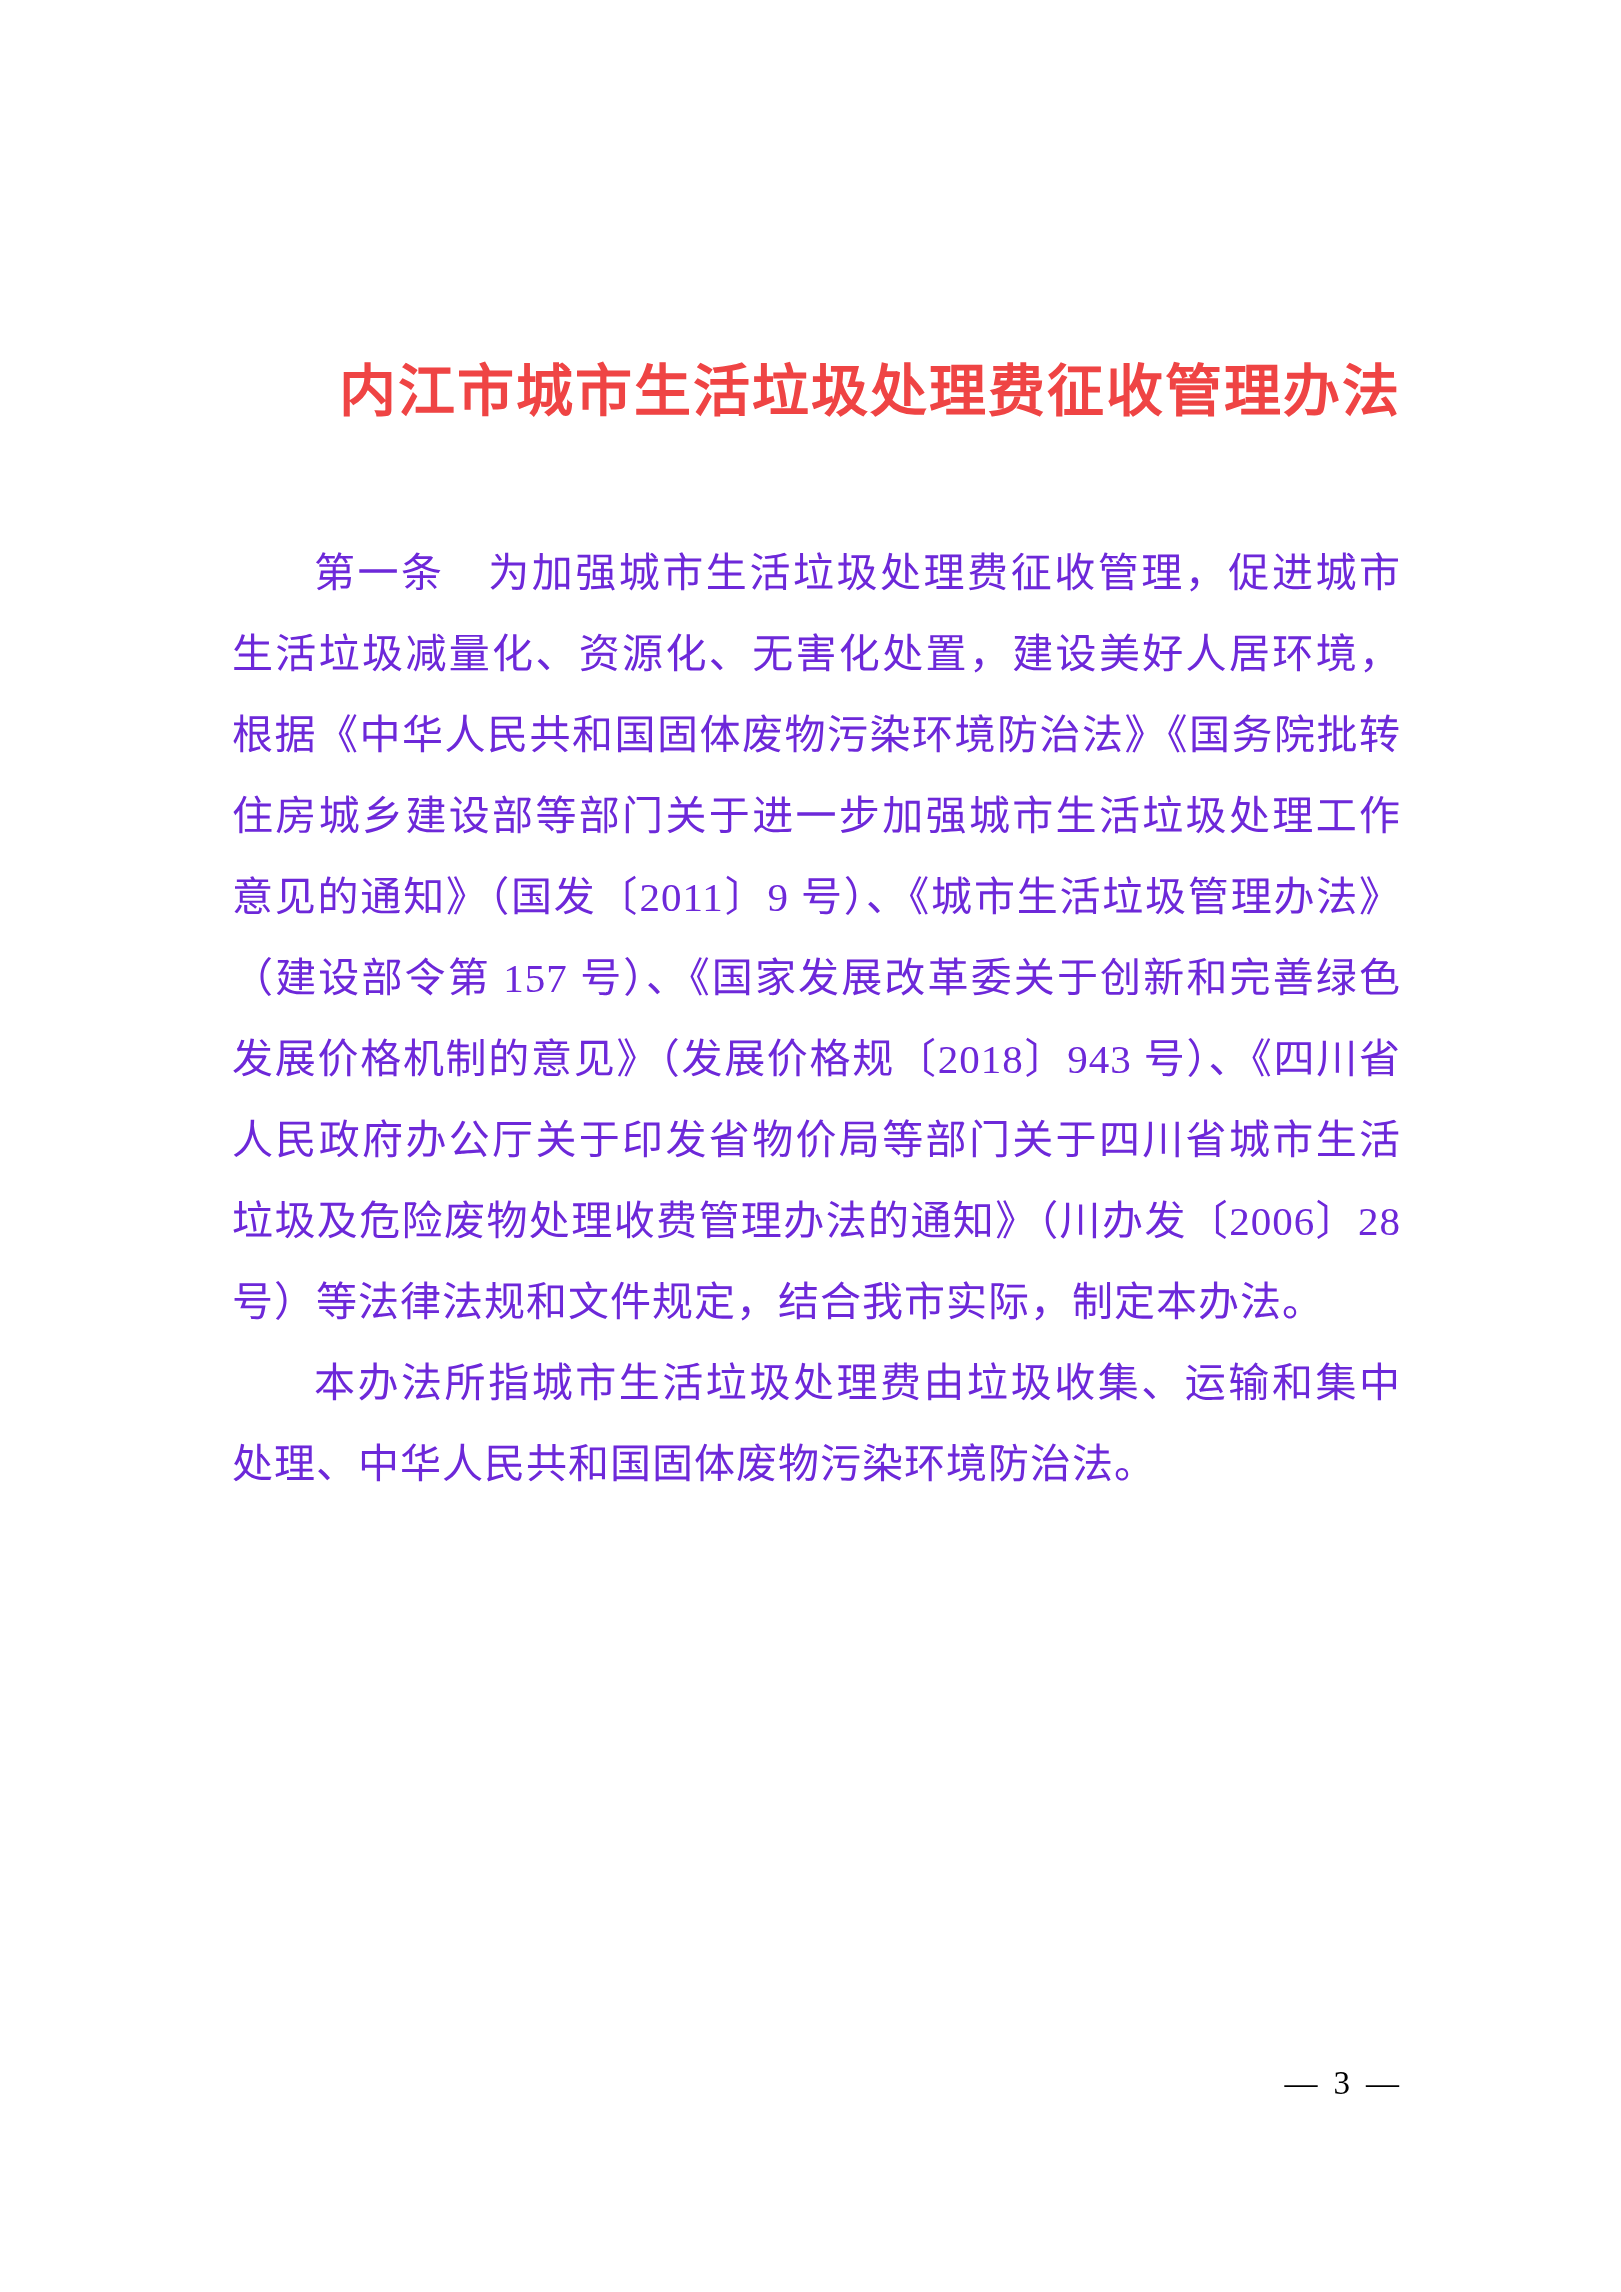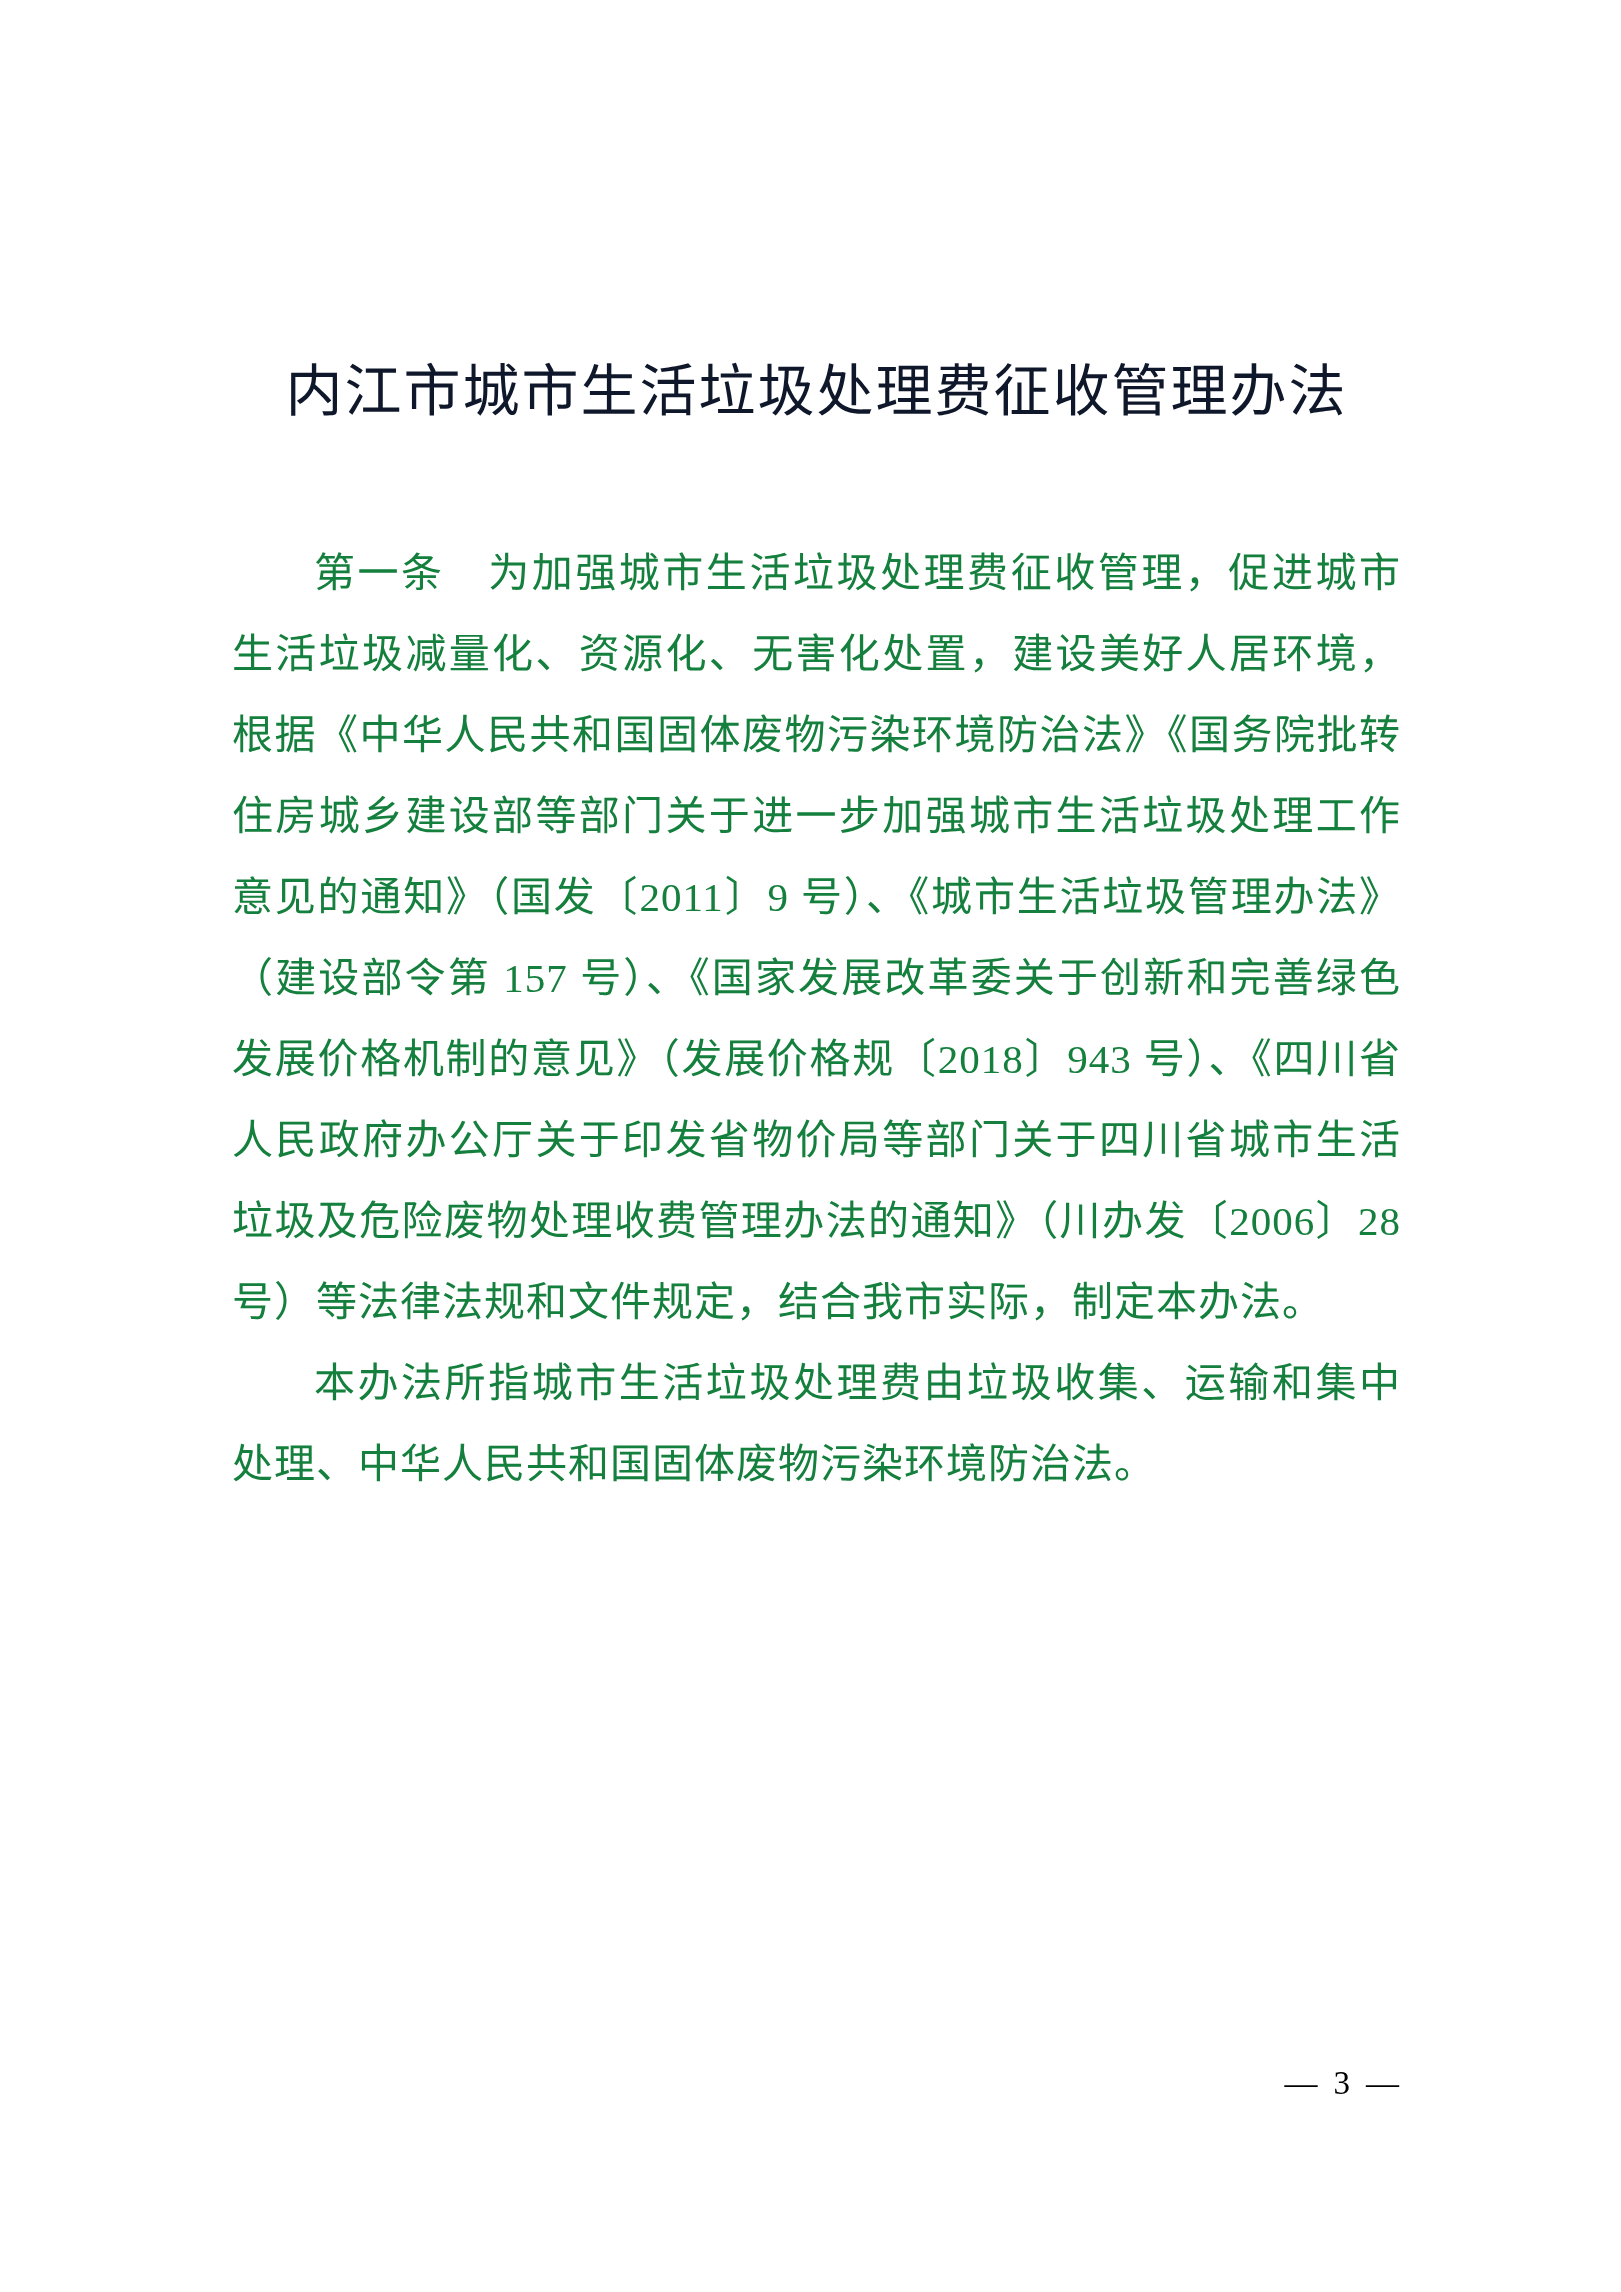--- a/index.html
+++ b/index.html
@@ -14,40 +14,40 @@
     height: 2293px;
     background: #ffffff;
     color: #000000;
     overflow: hidden;
   }
   .doc-title {
     position: absolute;
     top: 359px;
     left: 232px;
     width: 1169px;
-    text-align: center;
+    text-align: right;
     font-family: "Liberation Sans", "DejaVu Sans", sans-serif;
-    font-weight: normal;
+    font-weight: bold;
     font-size: 57px;
     line-height: 65px;
     letter-spacing: 2px;
     white-space: nowrap;
-    color: #0f172a;
+    color: #ef4444;
   }
   .doc-body {
     position: absolute;
     top: 533px;
     left: 232px;
     width: 1169px;
     font-family: "Liberation Serif", "DejaVu Serif", serif;
     font-size: 41px;
     line-height: 81px;
     letter-spacing: 1px;
     text-align: justify;
-    color: #15803d;
+    color: #6d28d9;
   }
   .doc-body p {
     text-indent: 2em;
     margin: 0;
   }
   .page-number {
     position: absolute;
     top: 2064px;
     right: 218px;
     font-family: "Liberation Serif", "DejaVu Serif", serif;

